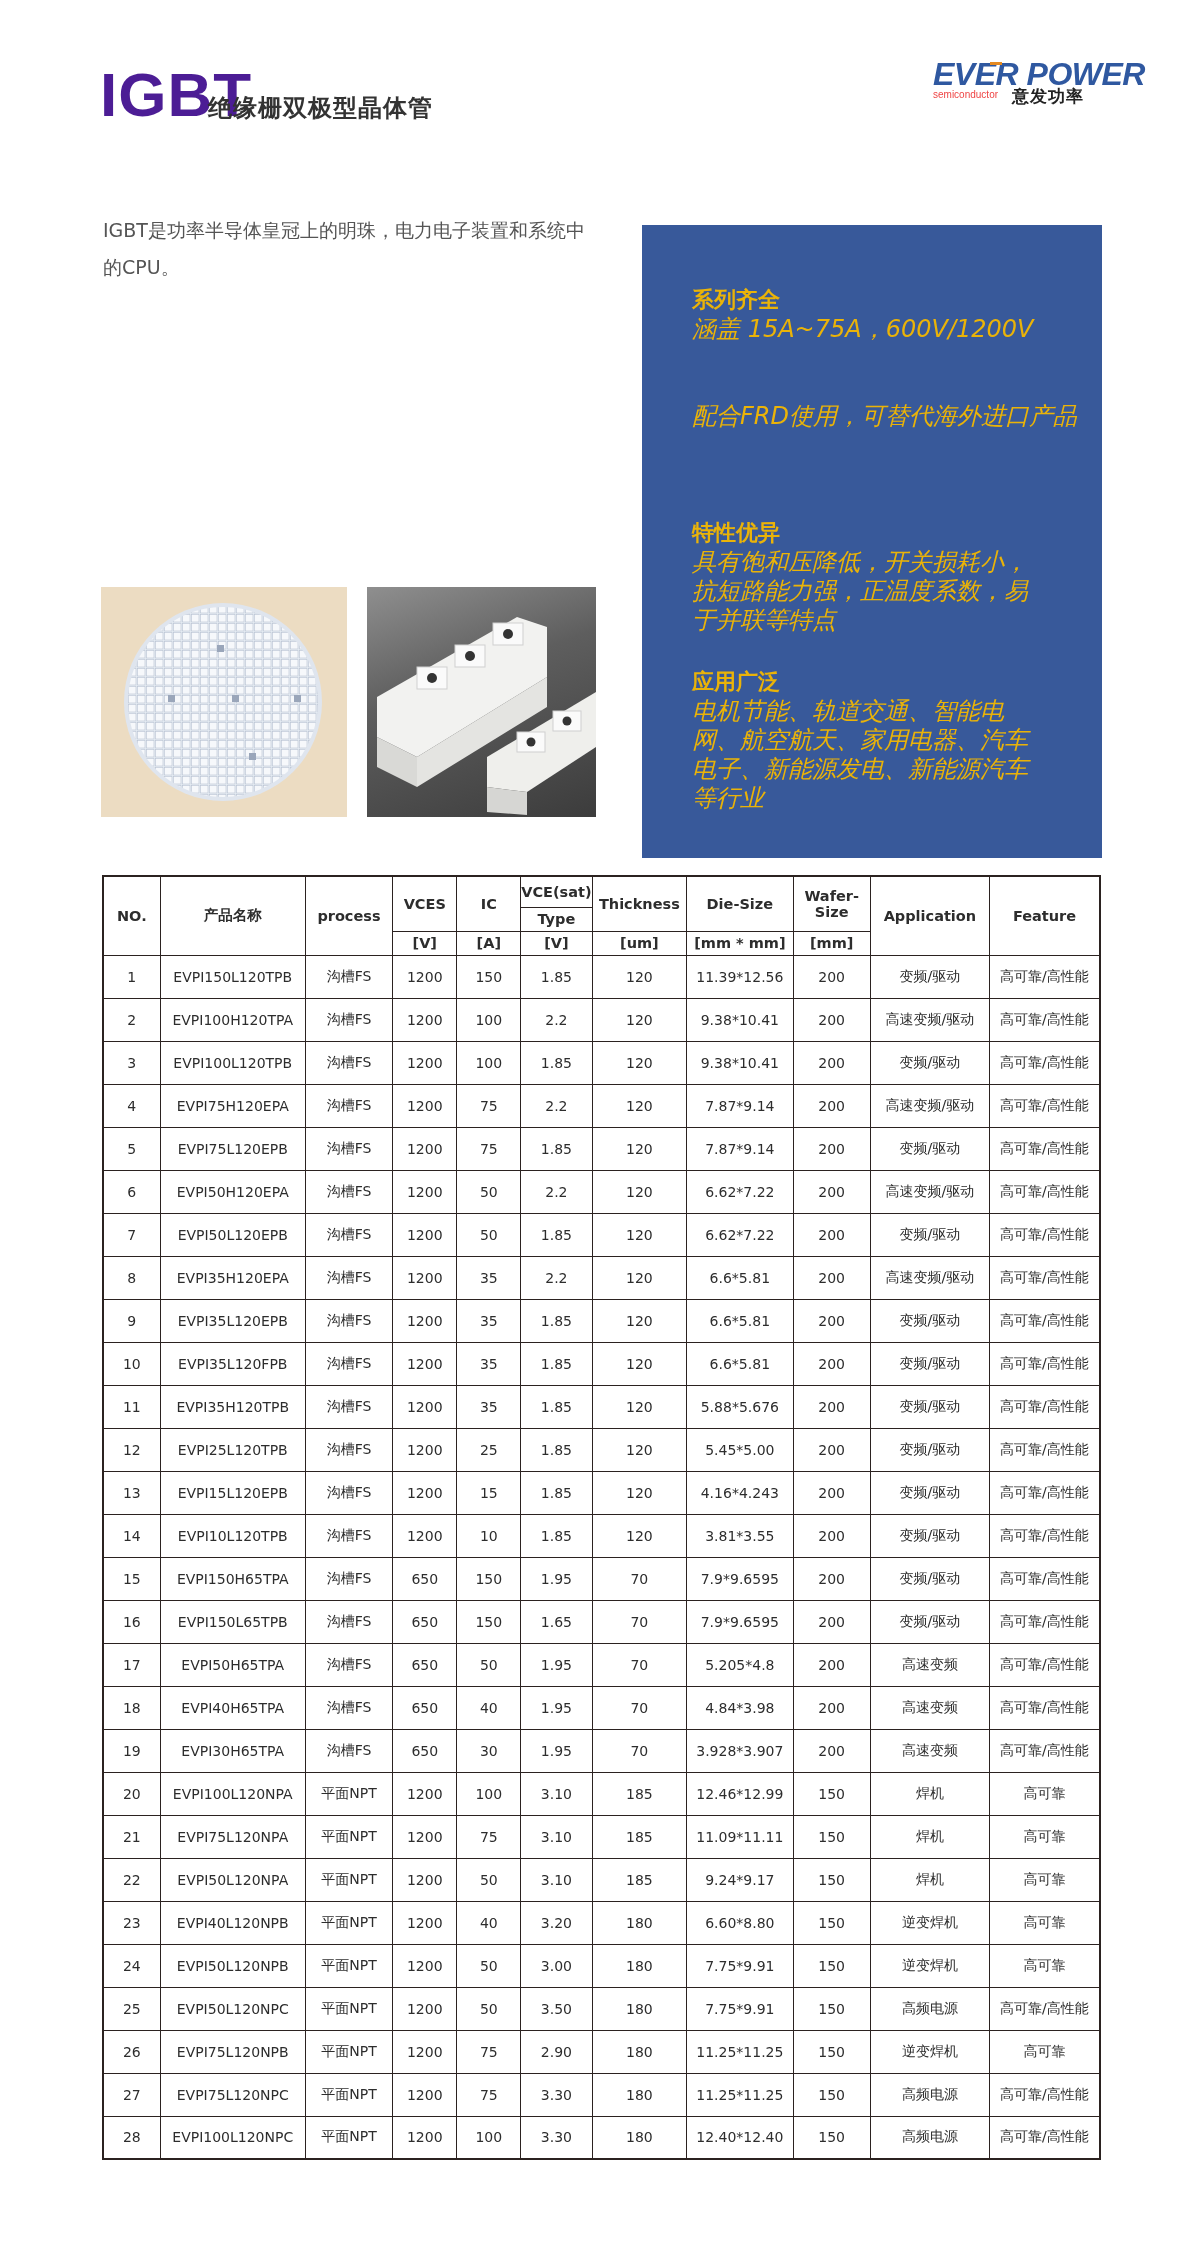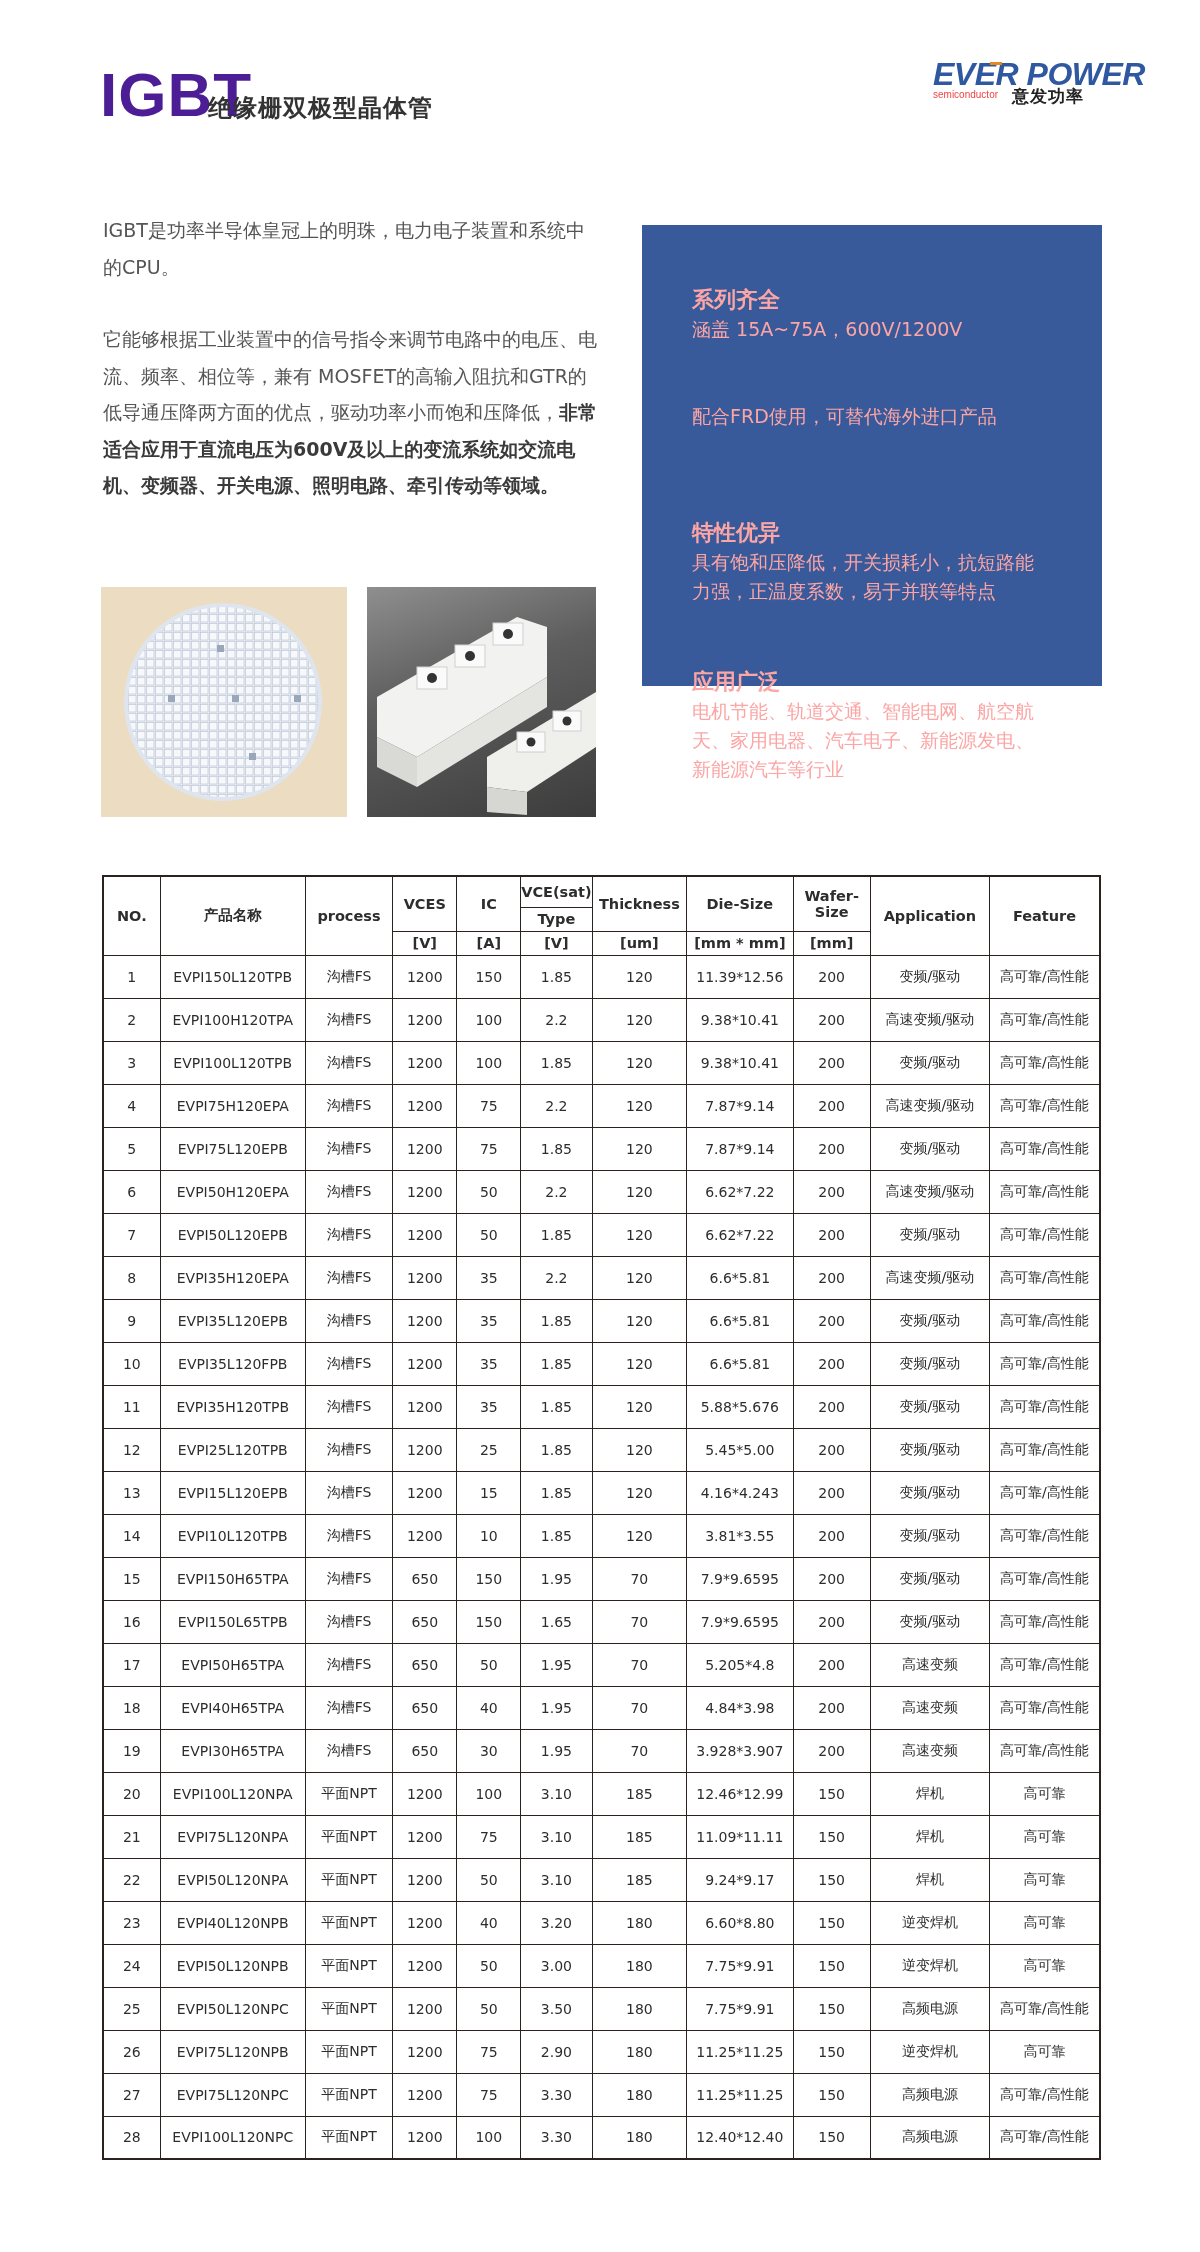--- a/index.html
+++ b/index.html
@@ -16,24 +16,24 @@
   .logo-cn { position: absolute; left: 82px; top: 26px; font-size: 17px; color: #222; font-weight: bold; line-height: 20px; letter-spacing: 1px; }
 
   .intro { position: absolute; left: 103px; top: 212px; width: 500px; font-size: 19px; line-height: 36.5px; color: #555555; }
   .intro p { margin-bottom: 36px; }
   .intro b { color: #3a3a3a; font-weight: bold; }
 
   .photo { position: absolute; top: 587px; height: 230px; overflow: hidden; }
   .photo-wafer { left: 101px; width: 246px; background: #eddcc0; }
   .photo-module { left: 367px; width: 229px; background: linear-gradient(160deg, #8f8f8f 0%, #5e5e5e 40%, #3c3c3c 100%); }
 
-  .panel { position: absolute; left: 642px; top: 225px; width: 460px; height: 461px; background: #38599a; color: #fca5a5; padding-left: 50px; }
+  .panel { position: absolute; left: 642px; top: 225px; width: 460px; height: 633px; background: #38599a; color: #eab308; padding-left: 50px; }
   .feat { position: absolute; left: 50px; width: 400px; }
   .feat-title { font-weight: bold; font-size: 22px; line-height: 30px; }
-  .feat-text { font-size: 19px; line-height: 29px; }
+  .feat-text { font-size: 24px; line-height: 29px; font-style: italic; }
 
   .spec-table { position: absolute; left: 102px; top: 875px; width: 999px; border-collapse: collapse; border: 2px solid #2b2220; font-size: 14px; color: #2d2d2d; }
   .spec-table td, .spec-table th { border: 1.5px solid #2b2220; text-align: center; vertical-align: middle; padding: 0; }
   .spec-table th { font-weight: bold; font-size: 14.5px; color: #2d2d2d; }
   .spec-table tbody td { height: 43px; }
   .hdr1 { height: 31px; }
   .hdr2 { height: 24px; }
   .hdr3 { height: 24px; }
 </style>
 </head>
@@ -44,21 +44,20 @@
 
 <div class="logo">
   <div class="logo-main">EVER POWER</div>
   <div class="logo-bar"></div>
   <div class="logo-sub">semiconductor</div>
   <div class="logo-cn">意发功率</div>
 </div>
 
 <div class="intro">
   <p>IGBT是功率半导体皇冠上的明珠，电力电子装置和系统中的CPU。</p>
-  <p><span>它能够根据工业装置中的信号指令来调节电路中的电压、电流、频率、相位等，兼有 MOSFET的高输入阻抗和GTR的低导通压降两方面的优点，驱动功率小而饱和压降低，</span><b>非常适合应用于直流电压为600V及以上的变流系统如交流电机、变频器、开关电源、照明电路、牵引传动等领域。</b></p>
 </div>
 
 <div class="photo photo-wafer">
   <svg width="246" height="230" viewBox="0 0 246 230">
     <defs>
       <pattern id="grid" width="9" height="9" patternUnits="userSpaceOnUse">
         <rect width="9" height="9" fill="#e9eef5"></rect>
         <rect x="0.5" y="0.5" width="7.5" height="7.5" fill="#f6f8fb" stroke="#b8c2d2" stroke-width="0.6"></rect>
       </pattern>
       <clipPath id="wclip">

